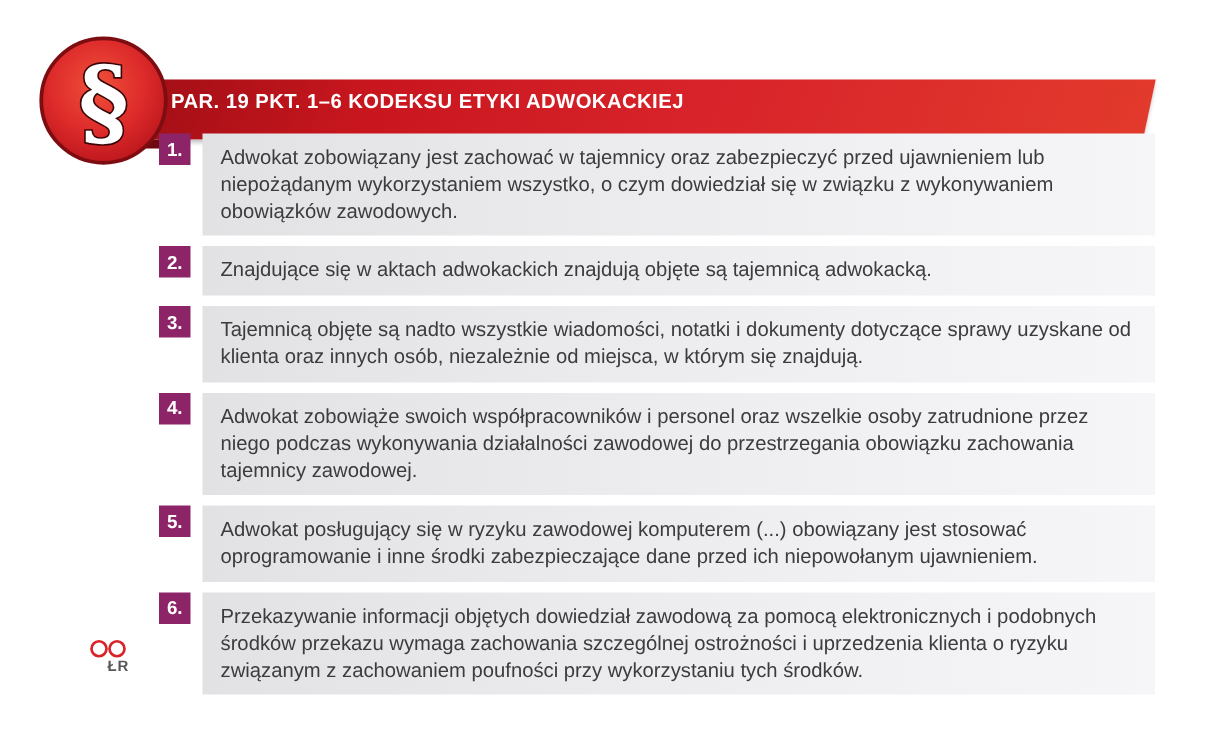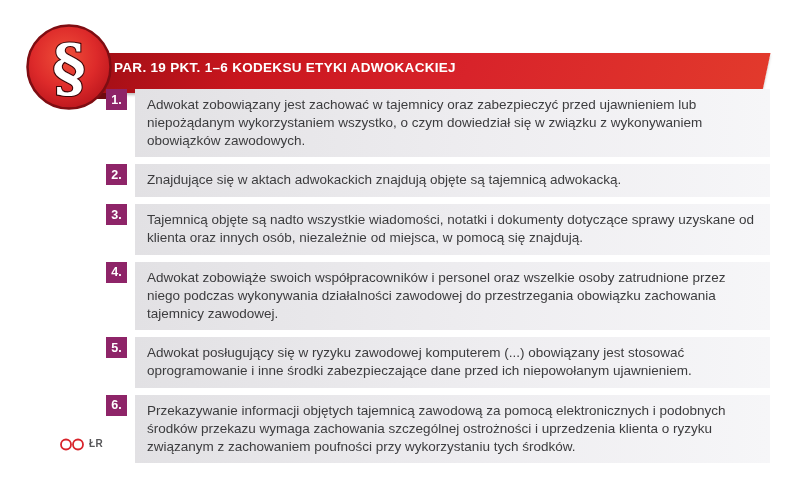--- a/index.html
+++ b/index.html
@@ -41,21 +41,21 @@
     display:flex;align-items:center;justify-content:center;
   }
   .content{
     flex:1;
     background:linear-gradient(90deg,#e2e1e4 0%,#eeedf0 55%,#f6f6f8 100%);
     padding:7px 14px 8px 12px;
     color:#3c3c3e;font-size:13.5px;line-height:1.32;
   }
 
   
-  .credit{position:absolute;left:60px;top:438px;display:flex;align-items:flex-start;}
+  .credit{position:absolute;left:60px;top:426px;display:flex;align-items:flex-end;flex-direction:column;}
   .credit svg{display:block;}
   .credit-text{margin-left:3px;color:#58585a;font-weight:bold;font-size:10px;letter-spacing:.5px;}
 </style>
 </head>
 <body>
 
 <div class="canvas">
 
   <div class="ribbon">
     <div class="ribbon-bg"></div>
@@ -83,36 +83,36 @@
       <div class="content">Adwokat zobowiązany jest zachować w tajemnicy oraz zabezpieczyć przed ujawnieniem lub niepożądanym wykorzystaniem wszystko, o czym dowiedział się w związku z wykonywaniem obowiązków zawodowych.</div>
     </div>
 
     <div class="item">
       <div class="badge">2.</div>
       <div class="content">Znajdujące się w aktach adwokackich znajdują objęte są tajemnicą adwokacką.</div>
     </div>
 
     <div class="item">
       <div class="badge">3.</div>
-      <div class="content">Tajemnicą objęte są nadto wszystkie wiadomości, notatki i dokumenty dotyczące sprawy uzyskane od klienta oraz innych osób, niezależnie od miejsca, w pomocą się znajdują.</div>
+      <div class="content">Tajemnicą objęte są nadto wszystkie wiadomości, notatki i dokumenty dotyczące sprawy uzyskane od klienta oraz innych osób, niezależnie od miejsca, w którym się znajdują.</div>
     </div>
 
     <div class="item">
       <div class="badge">4.</div>
       <div class="content">Adwokat zobowiąże swoich współpracowników i personel oraz wszelkie osoby zatrudnione przez niego podczas wykonywania działalności zawodowej do przestrzegania obowiązku zachowania tajemnicy zawodowej.</div>
     </div>
 
     <div class="item">
       <div class="badge">5.</div>
       <div class="content">Adwokat posługujący się w ryzyku zawodowej komputerem (...) obowiązany jest stosować oprogramowanie i inne środki zabezpieczające dane przed ich niepowołanym ujawnieniem.</div>
     </div>
 
     <div class="item">
       <div class="badge">6.</div>
-      <div class="content">Przekazywanie informacji objętych tajemnicą zawodową za pomocą elektronicznych i podobnych środków przekazu wymaga zachowania szczególnej ostrożności i uprzedzenia klienta o ryzyku związanym z zachowaniem poufności przy wykorzystaniu tych środków.</div>
+      <div class="content">Przekazywanie informacji objętych dowiedział zawodową za pomocą elektronicznych i podobnych środków przekazu wymaga zachowania szczególnej ostrożności i uprzedzenia klienta o ryzyku związanym z zachowaniem poufności przy wykorzystaniu tych środków.</div>
     </div>
 
   </div>
 
   <div class="credit">
     <svg width="26" height="13" viewBox="0 0 26 13">
       <circle cx="6" cy="6.5" r="5" fill="none" stroke="#d8232a" stroke-width="1.8"></circle>
       <circle cx="18" cy="6.5" r="5" fill="none" stroke="#d8232a" stroke-width="1.8"></circle>
     </svg>
     <span class="credit-text">ŁR</span>

